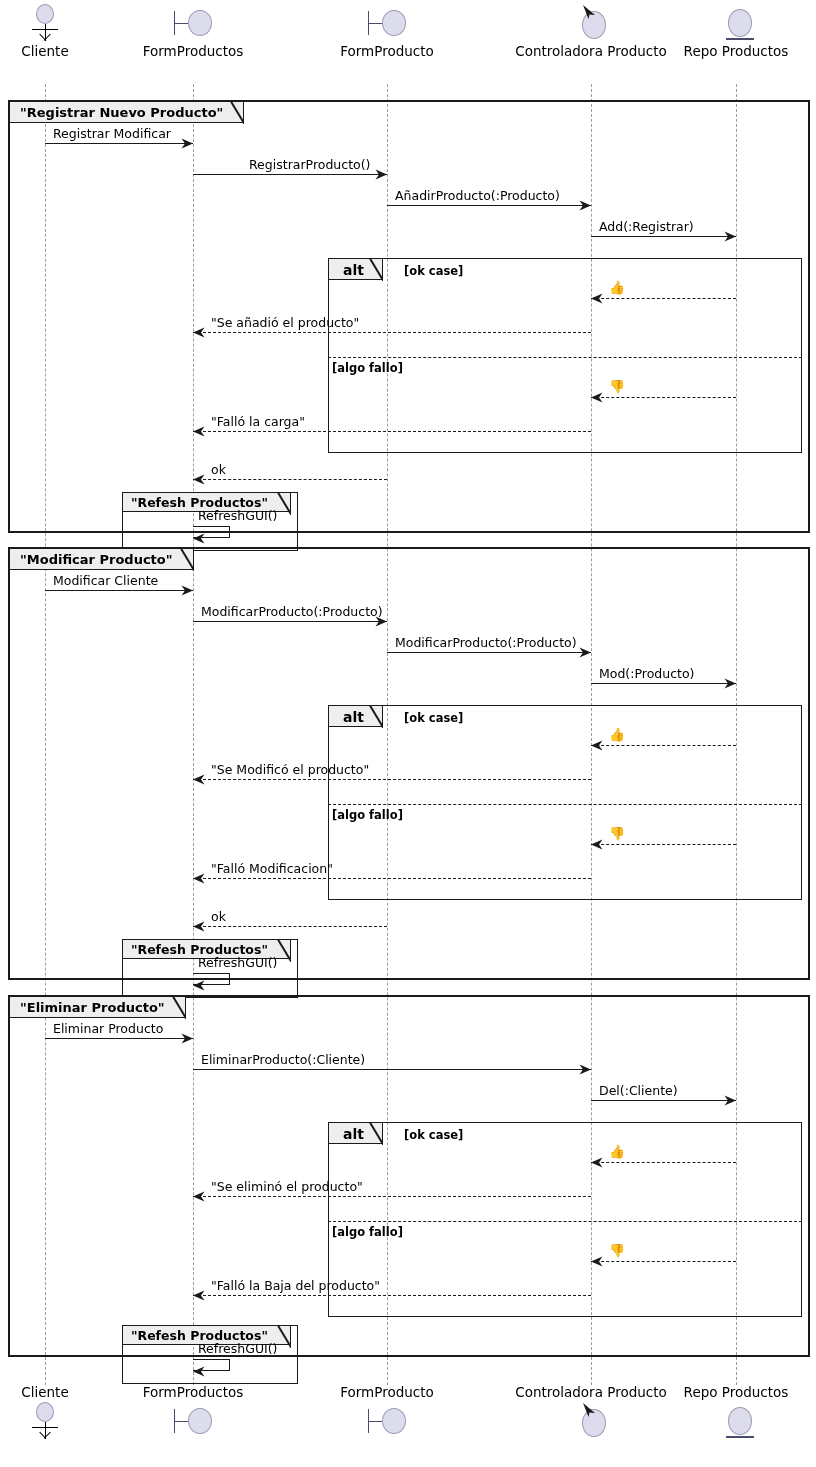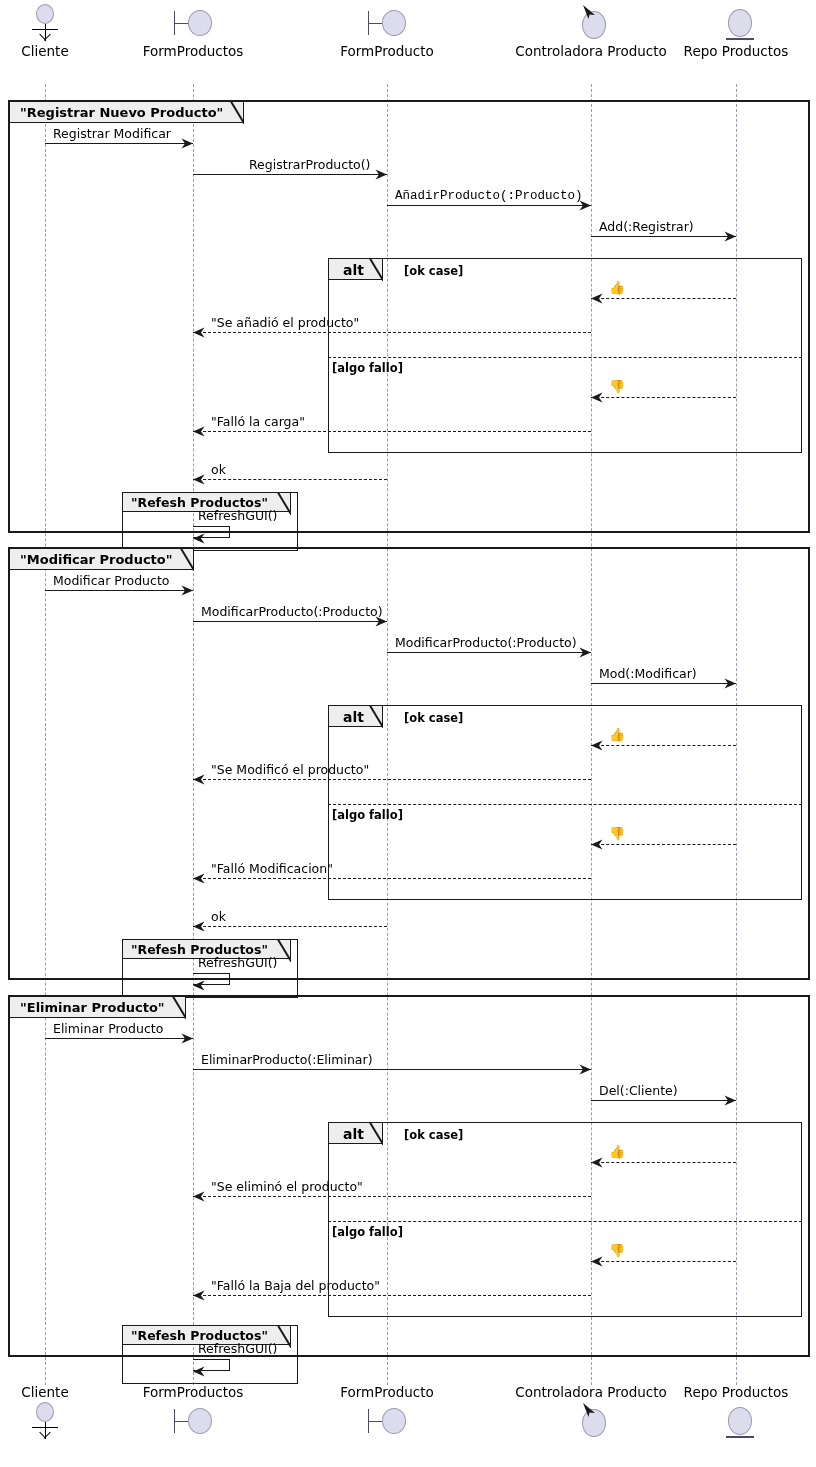--- a/index.html
+++ b/index.html
@@ -313,21 +313,21 @@
     <div class="msg-label" style="left: 53px; top: 127px;">Registrar Modificar</div>
     <div class="msg-line solid" style="left: 193px; top: 174px; width: 194px;"></div>
     <svg width="13" height="13" style="position: absolute; left: 375px; top: 167.5px;">
       <path d="M0.5 1.5 L12 6.5 L0.5 11.5 L4 6.5 Z" fill="#1a1a1a"></path>
     </svg>
     <div class="msg-label" style="left: 201px; top: 158px; margin-left: 48px;">RegistrarProducto()</div>
     <div class="msg-line solid" style="left: 387px; top: 205px; width: 204px;"></div>
     <svg width="13" height="13" style="position: absolute; left: 579px; top: 198.5px;">
       <path d="M0.5 1.5 L12 6.5 L0.5 11.5 L4 6.5 Z" fill="#1a1a1a"></path>
     </svg>
-    <div class="msg-label" style="left: 395px; top: 189px; font-family: Liberation Mono, monospace;">AñadirProducto(:Producto)</div>
+    <div class="msg-label" style="left: 395px; top: 189px;">AñadirProducto(:Producto)</div>
     <div class="msg-line solid" style="left: 591px; top: 236px; width: 145px;"></div>
     <svg width="13" height="13" style="position: absolute; left: 724px; top: 229.5px;">
       <path d="M0.5 1.5 L12 6.5 L0.5 11.5 L4 6.5 Z" fill="#1a1a1a"></path>
     </svg>
     <div class="msg-label" style="left: 599px; top: 220px;">Add(:Registrar)</div>
     <div class="frag-inner" style="left: 328px; top: 258px; width: 474px; height: 195px;"></div>
     <div class="frag-tab alt-tab" style="left: 329px; top: 259px;">alt<div class="tab-notch-line"></div></div>
     <div class="guard" style="left: 404px; top: 264px;">[ok case]</div>
     <div class="msg-line dashed" style="left: 591px; top: 298px; width: 145px;"></div>
     <svg width="13" height="13" style="position: absolute; left: 590px; top: 291.5px;">
@@ -362,36 +362,36 @@
     <svg width="13" height="13" style="position: absolute; left: 192px; top: 531.5px;">
       <path d="M12.5 1.5 L1 6.5 L12.5 11.5 L9 6.5 Z" fill="#1a1a1a"></path>
     </svg>
     <div class="msg-label" style="left: 198px; top: 509px;">RefreshGUI()</div>
     <div class="frag" style="left: 8px; top: 547px; width: 802px; height: 433px;"></div>
     <div class="frag-tab" style="left: 10px; top: 549px;">"Modificar Producto"<div class="tab-notch-line"></div></div>
     <div class="msg-line solid" style="left: 45px; top: 590px; width: 148px;"></div>
     <svg width="13" height="13" style="position: absolute; left: 181px; top: 583.5px;">
       <path d="M0.5 1.5 L12 6.5 L0.5 11.5 L4 6.5 Z" fill="#1a1a1a"></path>
     </svg>
-    <div class="msg-label" style="left: 53px; top: 574px;">Modificar Producto</div>
+    <div class="msg-label" style="left: 53px; top: 574px;">Modificar Cliente</div>
     <div class="msg-line solid" style="left: 193px; top: 621px; width: 194px;"></div>
     <svg width="13" height="13" style="position: absolute; left: 375px; top: 614.5px;">
       <path d="M0.5 1.5 L12 6.5 L0.5 11.5 L4 6.5 Z" fill="#1a1a1a"></path>
     </svg>
     <div class="msg-label" style="left: 201px; top: 605px;">ModificarProducto(:Producto)</div>
     <div class="msg-line solid" style="left: 387px; top: 652px; width: 204px;"></div>
     <svg width="13" height="13" style="position: absolute; left: 579px; top: 645.5px;">
       <path d="M0.5 1.5 L12 6.5 L0.5 11.5 L4 6.5 Z" fill="#1a1a1a"></path>
     </svg>
     <div class="msg-label" style="left: 395px; top: 636px;">ModificarProducto(:Producto)</div>
     <div class="msg-line solid" style="left: 591px; top: 683px; width: 145px;"></div>
     <svg width="13" height="13" style="position: absolute; left: 724px; top: 676.5px;">
       <path d="M0.5 1.5 L12 6.5 L0.5 11.5 L4 6.5 Z" fill="#1a1a1a"></path>
     </svg>
-    <div class="msg-label" style="left: 599px; top: 667px;">Mod(:Modificar)</div>
+    <div class="msg-label" style="left: 599px; top: 667px;">Mod(:Producto)</div>
     <div class="frag-inner" style="left: 328px; top: 705px; width: 474px; height: 195px;"></div>
     <div class="frag-tab alt-tab" style="left: 329px; top: 706px;">alt<div class="tab-notch-line"></div></div>
     <div class="guard" style="left: 404px; top: 711px;">[ok case]</div>
     <div class="msg-line dashed" style="left: 591px; top: 745px; width: 145px;"></div>
     <svg width="13" height="13" style="position: absolute; left: 590px; top: 738.5px;">
       <path d="M12.5 1.5 L1 6.5 L12.5 11.5 L9 6.5 Z" fill="#1a1a1a"></path>
     </svg>
     <div class="glyph" style="left: 609px; top: 728px;">👍</div>
     <div class="msg-line dashed" style="left: 193px; top: 779px; width: 398px;"></div>
     <svg width="13" height="13" style="position: absolute; left: 192px; top: 772.5px;">
@@ -426,21 +426,21 @@
     <div class="frag-tab" style="left: 10px; top: 997px;">"Eliminar Producto"<div class="tab-notch-line"></div></div>
     <div class="msg-line solid" style="left: 45px; top: 1038px; width: 148px;"></div>
     <svg width="13" height="13" style="position: absolute; left: 181px; top: 1031.5px;">
       <path d="M0.5 1.5 L12 6.5 L0.5 11.5 L4 6.5 Z" fill="#1a1a1a"></path>
     </svg>
     <div class="msg-label" style="left: 53px; top: 1022px;">Eliminar Producto</div>
     <div class="msg-line solid" style="left: 193px; top: 1069px; width: 398px;"></div>
     <svg width="13" height="13" style="position: absolute; left: 579px; top: 1062.5px;">
       <path d="M0.5 1.5 L12 6.5 L0.5 11.5 L4 6.5 Z" fill="#1a1a1a"></path>
     </svg>
-    <div class="msg-label" style="left: 201px; top: 1053px;">EliminarProducto(:Eliminar)</div>
+    <div class="msg-label" style="left: 201px; top: 1053px;">EliminarProducto(:Cliente)</div>
     <div class="msg-line solid" style="left: 591px; top: 1100px; width: 145px;"></div>
     <svg width="13" height="13" style="position: absolute; left: 724px; top: 1093.5px;">
       <path d="M0.5 1.5 L12 6.5 L0.5 11.5 L4 6.5 Z" fill="#1a1a1a"></path>
     </svg>
     <div class="msg-label" style="left: 599px; top: 1084px;">Del(:Cliente)</div>
     <div class="frag-inner" style="left: 328px; top: 1122px; width: 474px; height: 195px;"></div>
     <div class="frag-tab alt-tab" style="left: 329px; top: 1123px;">alt<div class="tab-notch-line"></div></div>
     <div class="guard" style="left: 404px; top: 1128px;">[ok case]</div>
     <div class="msg-line dashed" style="left: 591px; top: 1162px; width: 145px;"></div>
     <svg width="13" height="13" style="position: absolute; left: 590px; top: 1155.5px;">

